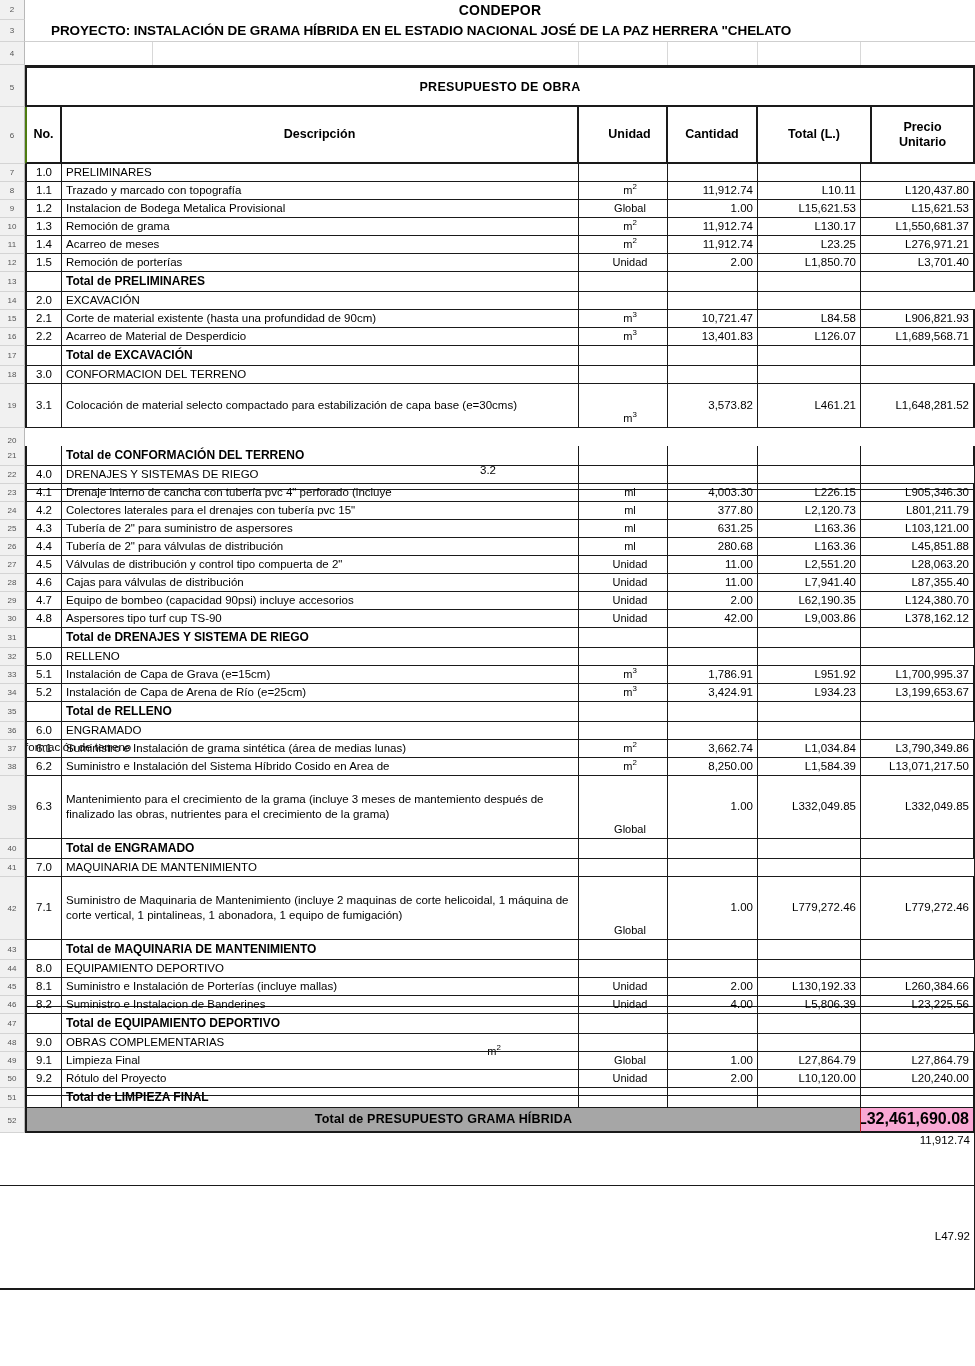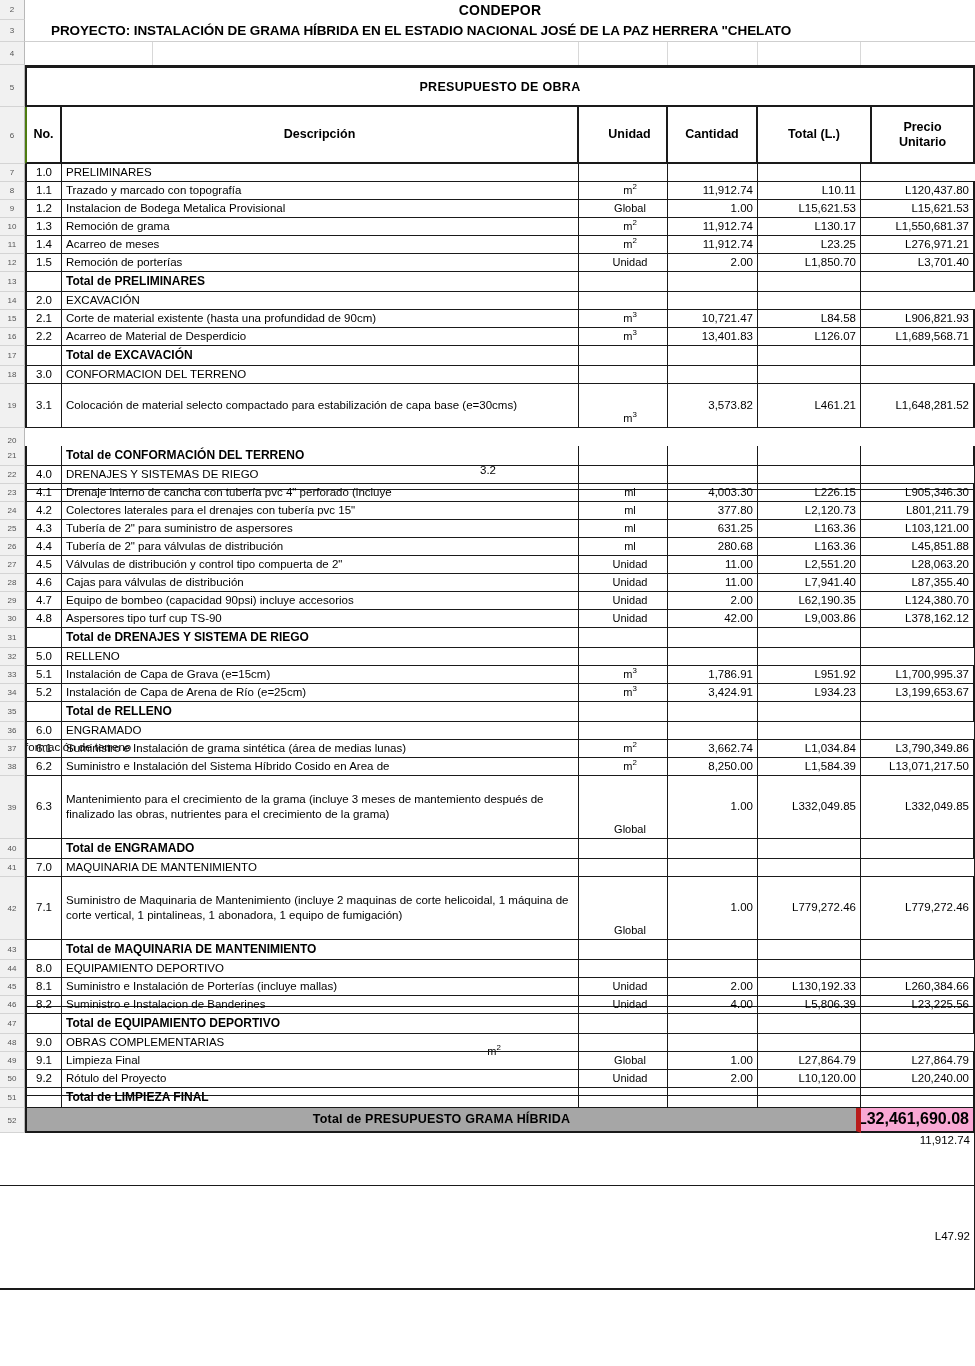--- a/index.html
+++ b/index.html
@@ -159,21 +159,21 @@
   .grand .cell {
     background: #a6a6a6;
     font-weight: bold;
     font-size: 12.5px;
     border-bottom: 2px solid #1a1a1a;
   }
   .grand .g-label {
     flex: 0 0 836px;
     justify-content: center;
     border-left: 2px solid #1a1a1a;
-    border-right: 5px solid #b91c1c;
+    border-right: 1px solid #b91c1c;
     letter-spacing: .2px;
   }
   .grand .g-value {
     flex: 1 1 auto;
     justify-content: flex-end;
     background: #f9a8d4;
     border-right: 2px solid #1a1a1a;
     font-size: 16px;
   }
 

